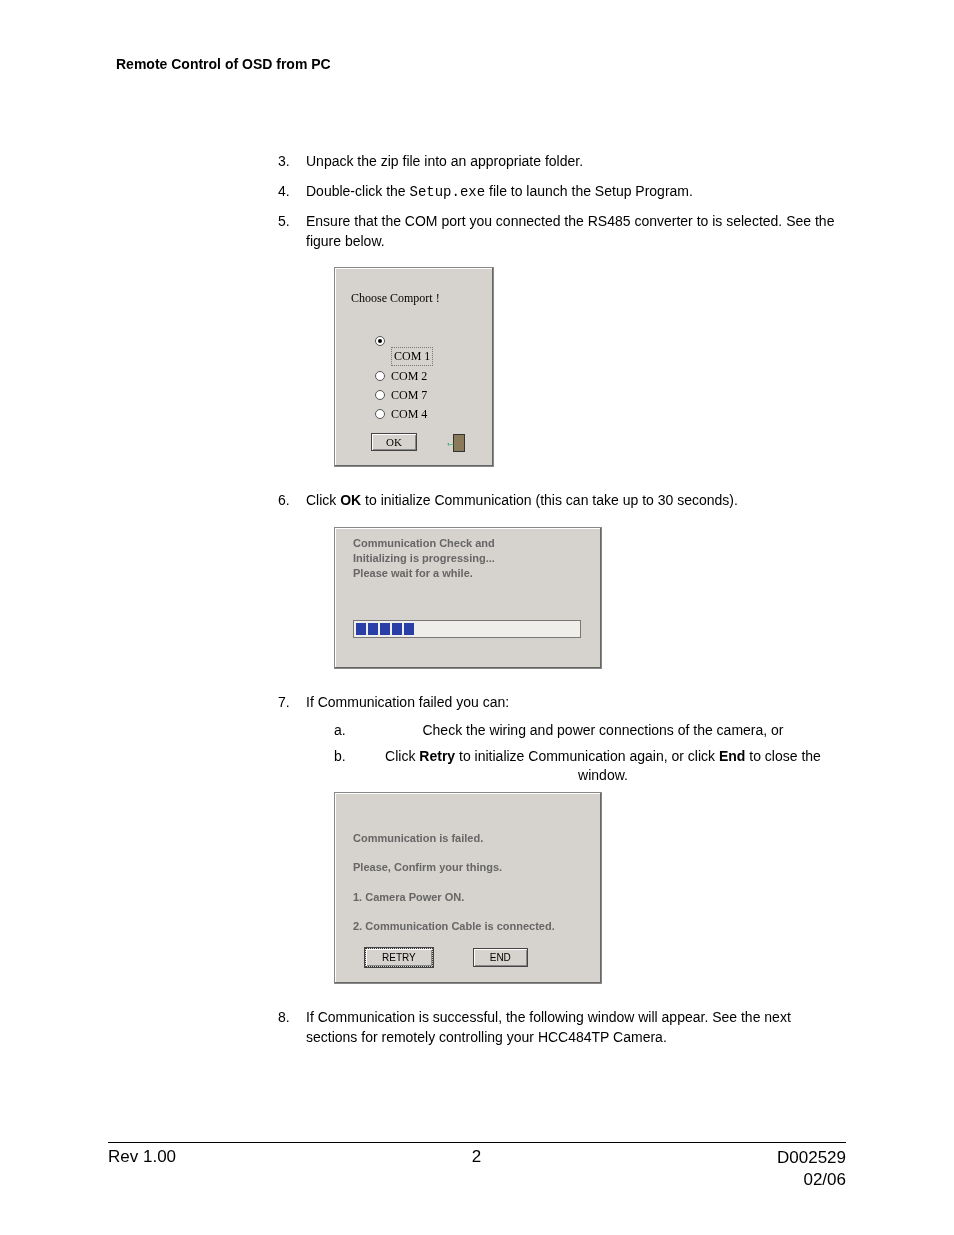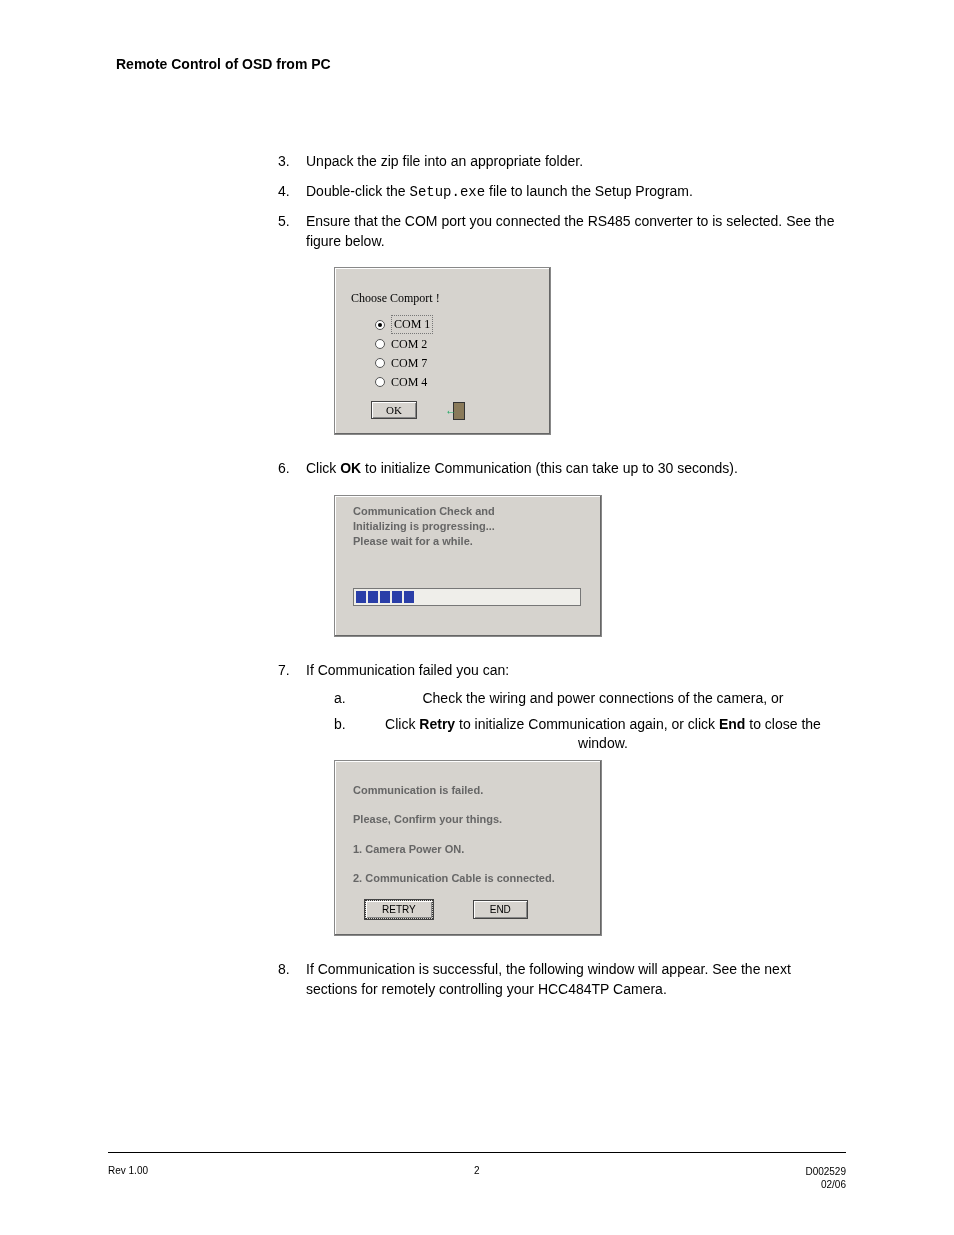--- a/index.html
+++ b/index.html
@@ -42,40 +42,40 @@
   ol.sub > li > .sbody { flex: 1; text-align: center; }
 
   
   .dialog {
     background: #d6d3ce;
     border: 1px solid #888;
     box-shadow: inset -1px -1px 0 #666, inset 1px 1px 0 #fff;
     margin: 6px 0 14px 28px;
   }
   .d1 {
-    width: 217px;
+    width: 160px;
     padding: 22px 16px 14px 16px;
   }
   .d1 .caption { font-family: "Times New Roman", serif; font-size: 12px; margin-bottom: 8px; }
   .radio-row {
     font-family: "Times New Roman", serif;
     font-size: 12px;
     display: flex; align-items: center; gap: 6px;
     margin: 2px 0 2px 24px;
   }
   .radio {
     width: 10px; height: 10px; border-radius: 50%;
     border: 1px solid #555; background: #fff;
     display: inline-flex; align-items: center; justify-content: center;
   }
   .radio.sel::after {
     content: ""; width: 4px; height: 4px; border-radius: 50%; background: #000;
   }
   .rlabel { }
-  .rlabel.boxed { border: 1px dotted #777; padding: 0 2px; }
+  .rlabel.boxed { border: 1px dotted #777; padding: 0 2px; margin-top: 32px; }
   .d1 .btnrow { display: flex; align-items: center; gap: 30px; margin-top: 10px; margin-left: 20px; }
   .winbtn {
     font-family: "Times New Roman", serif;
     font-size: 11px;
     padding: 2px 14px;
     background: #d6d3ce;
     border: 1px solid #444;
     box-shadow: inset 1px 1px 0 #fff, inset -1px -1px 0 #888;
   }
   .door-icon {
@@ -109,40 +109,40 @@
     border: 1px solid #777;
     background: #efeeea;
     display: flex; gap: 2px; padding: 2px;
   }
   .d2 .progress .block {
     width: 10px; background: #2a3ea8;
   }
 
   .d3 {
     width: 268px;
-    padding: 22px 18px 16px 18px;
+    padding: 38px 18px 16px 18px;
     font-family: Tahoma, sans-serif;
     font-size: 11px;
     color: #666;
   }
   .d3 .line { font-weight: bold; margin-bottom: 14px; }
   .d3 .btnrow { display: flex; gap: 40px; margin-top: 10px; margin-left: 12px; }
   .d3 .winbtn {
     font-family: Tahoma, sans-serif;
     font-size: 10px;
     padding: 3px 16px;
   }
   .d3 .winbtn.focus { border: 1px dotted #333; outline: 1px solid #444; }
 
   .footer {
     position: absolute;
     left: 108px; right: 108px; bottom: 44px;
     border-top: 1px solid #000;
-    padding-top: 12px;
-    font-size: 10px;
+    padding-top: 4px;
+    font-size: 17px;
     display: flex; justify-content: space-between;
   }
   .footer .right { text-align: right; line-height: 1.3; }
 </style>
 </head>
 <body>
 
 <div class="header-title">Remote Control of OSD from PC</div>
 
 <div class="content">

